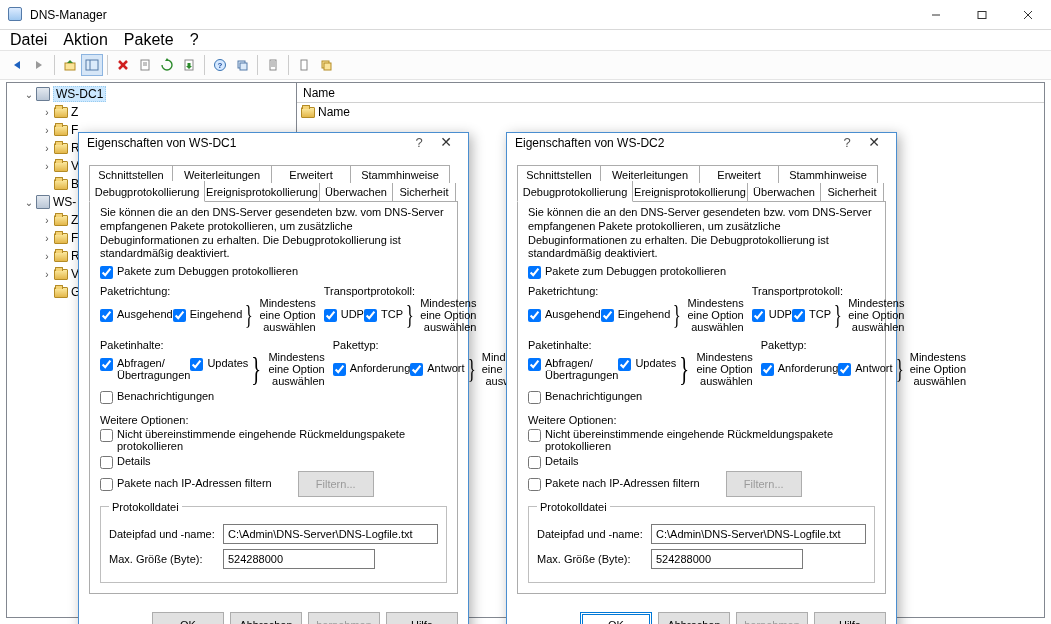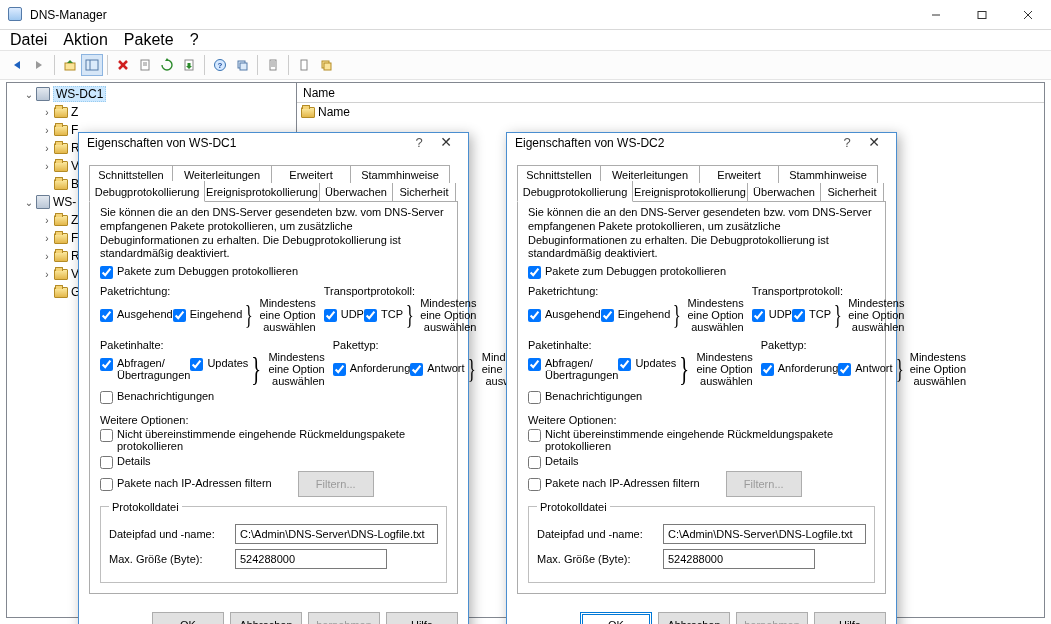--- a/index.html
+++ b/index.html
@@ -77,21 +77,21 @@
   .colL { flex:1.05; }
   .colR { flex:1; }
   .optgroup { display:flex; align-items:center; gap:2px; }
   .optlist { display:flex; flex-direction:row; }
   .brace { font-family:Georgia,serif; font-size:28px; line-height:0.6; transform:scaleX(0.6); margin:0 -2px; }
   .hint { font-size:11px; text-align:right; line-height:1.1; width:60px; }
 
   fieldset.proto { border:1px solid #bfbfbf; margin:4px 0 0 0; padding:6px 8px 8px 8px; }
   fieldset.proto legend { font-size:11px; padding:0 3px; }
 
-  .frow { display:flex; align-items:center; margin:5px 0; gap:16px; }
+  .frow { display:flex; align-items:center; margin:5px 0; gap:4px; }
   .frow .lab { width:110px; font-size:11px; }
   .frow input[type=text] { flex:1; font-size:11px; padding:2px 4px; border:1px solid #7a7a7a; height:20px; }
 
   .btnrow { display:flex; justify-content:flex-end; gap:6px; padding:8px 10px 10px 0; }
   .btn { min-width:72px; height:26px; border:1px solid #adadad; background:#e1e1e1; font-size:11px; display:flex; align-items:center; justify-content:center; }
   .btn.default { border:1px solid #0078d7; background:#fff; outline:1px solid #0078d7; outline-offset:-3px; }
   .btn.disabled { color:#9a9a9a; }
   .btn.small { min-width:76px; }
 
   .filterrow { display:flex; align-items:center; gap:26px; }

